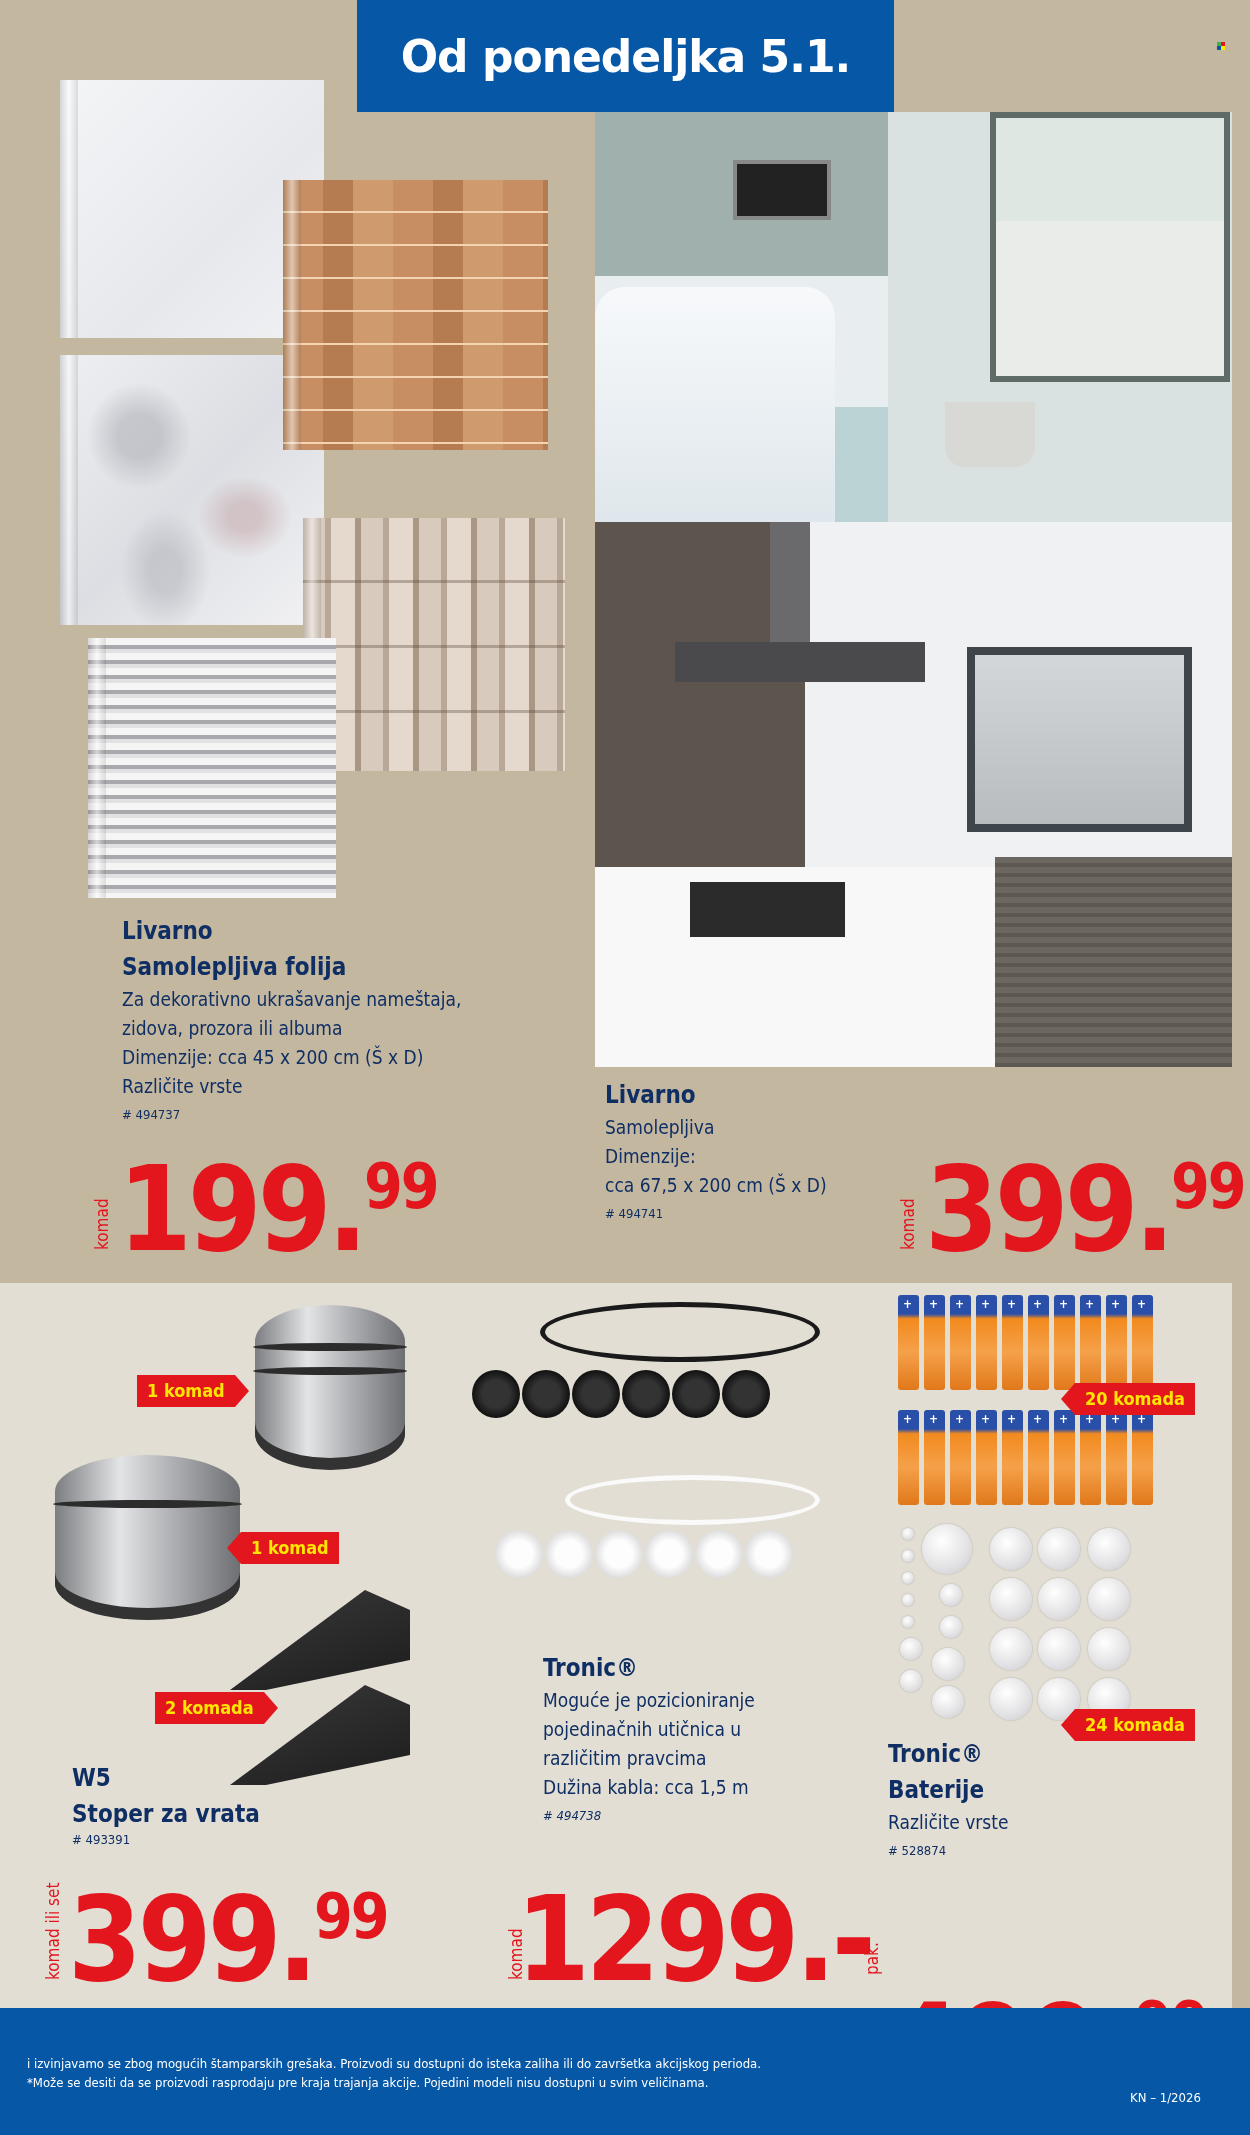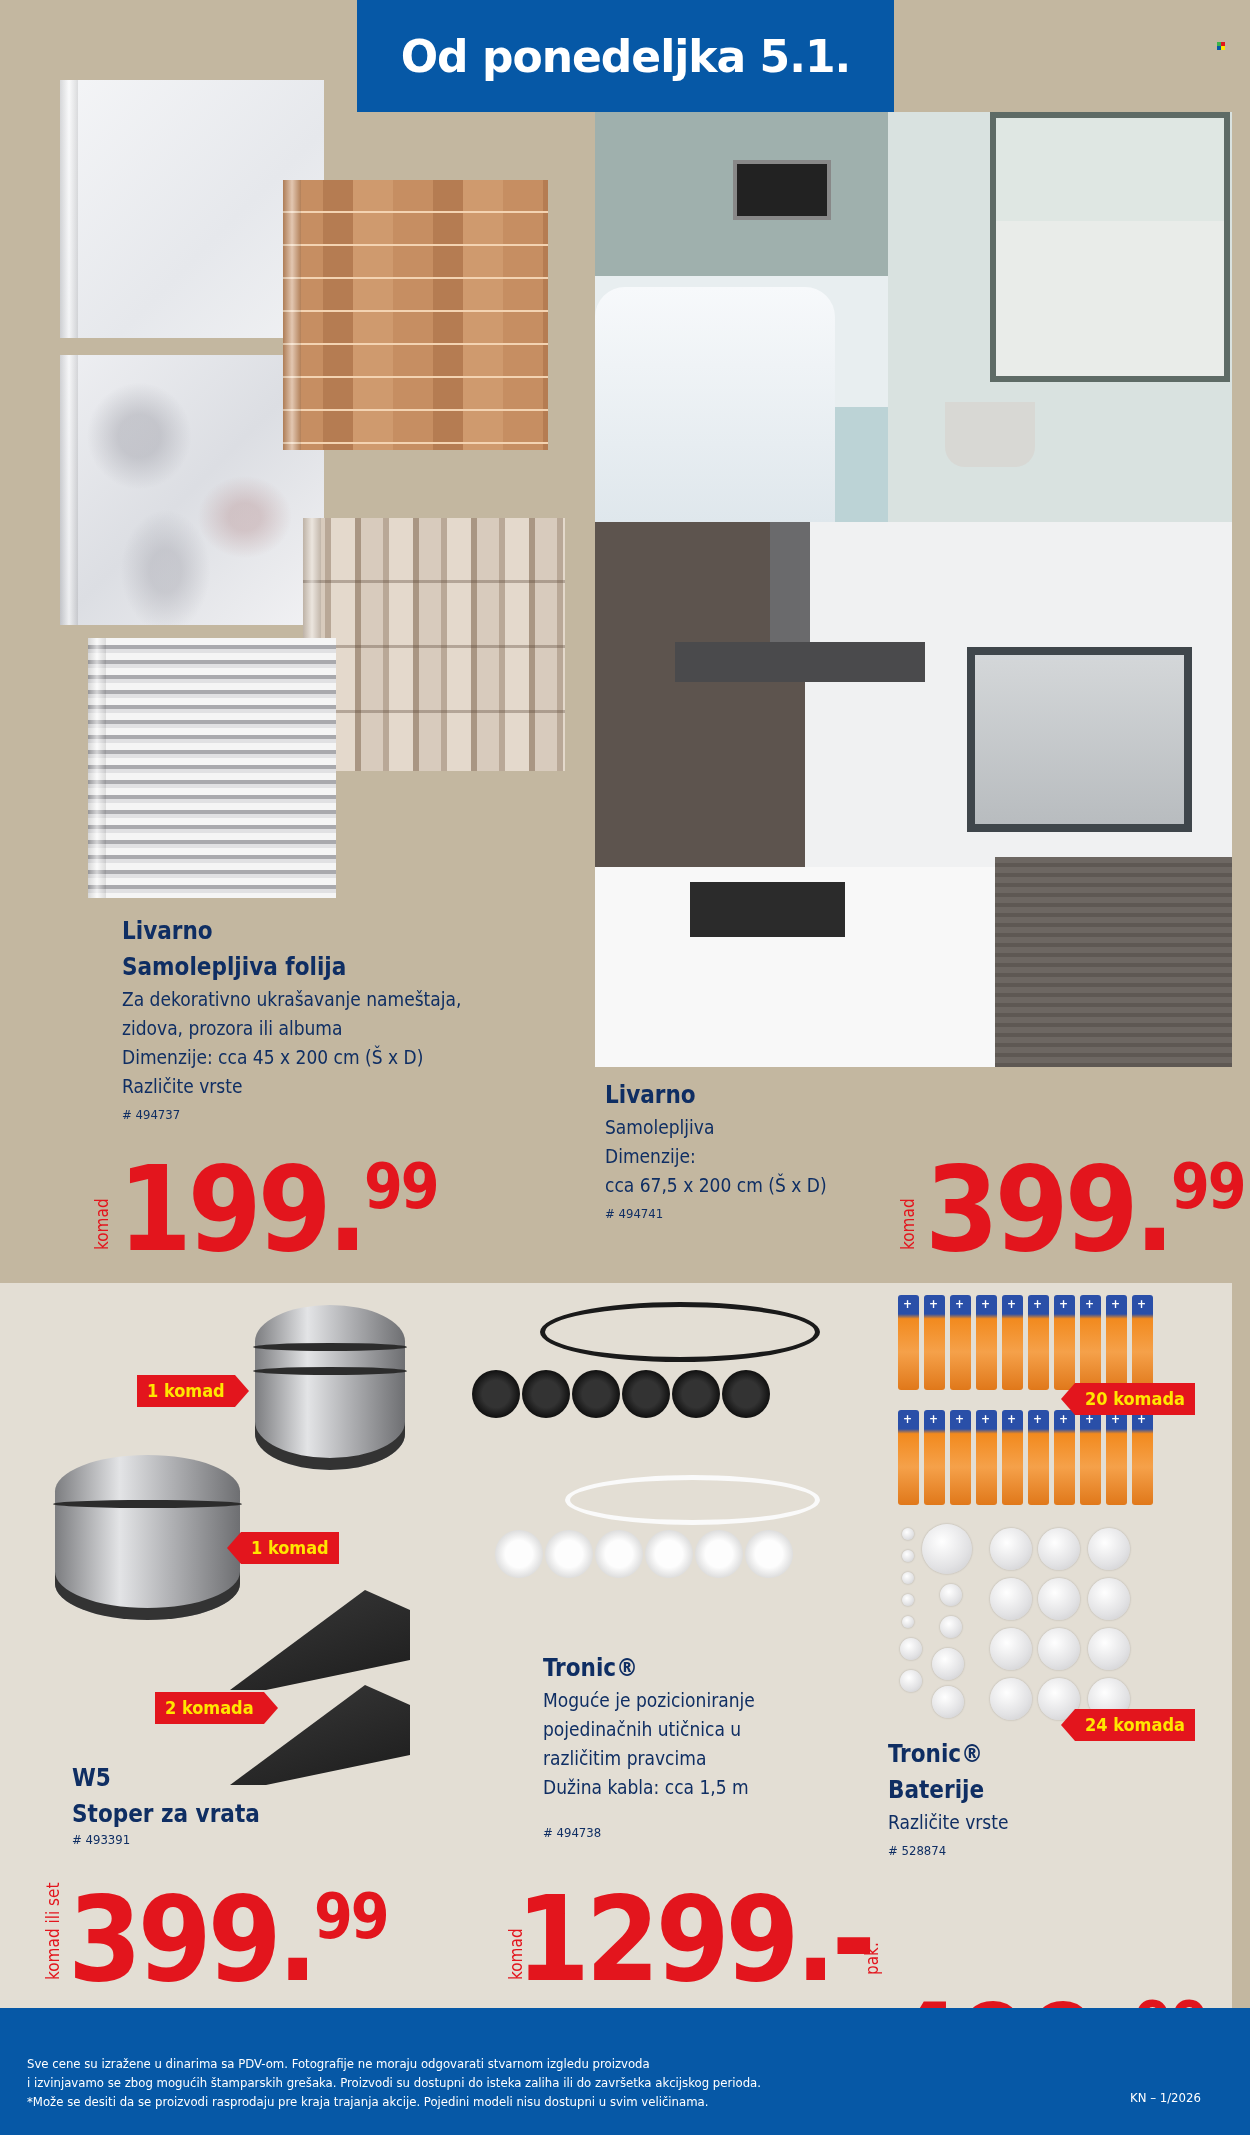--- a/index.html
+++ b/index.html
@@ -195,21 +195,21 @@
     <div class="socket"></div>
     <div class="socket"></div>
 </div>
 
 <div class="abs" style="left:543px; top:1650px; width:340px;">
   <div class="title">Tronic®</div>
   <div class="desc">Moguće je pozicioniranje</div>
   <div class="desc">pojedinačnih utičnica u</div>
   <div class="desc">različitim pravcima</div>
   <div class="desc">Dužina kabla: cca 1,5 m</div>
-  <div class="sku" style="margin-top:23px;"># 494738</div>
+  <div class="sku" style="margin-top:6px;font-style:italic;"># 494738</div>
 </div>
 <div class="abs unit" style="left:506px; top:1980px;">komad</div>
 <div class="abs price" style="left:516px; top:1880px;">
   <span class="big">1299.</span><span class="big">-</span>
 </div>
 
 <div class="abs" style="left:898px; top:1295px;">
   <div class="batt-row">
       <div class="batt"></div>
       <div class="batt"></div>
@@ -271,18 +271,17 @@
   <div class="desc">Različite vrste</div>
   <div class="sku" style="margin-top:6px;"># 528874</div>
 </div>
 <div class="abs unit" style="left:862px; top:1975px;">pak.</div>
 <div class="abs price" style="left:888px; top:1988px;">
   <span class="big">499.</span><span class="cents">99</span>
 </div>
 
 <div class="abs footer">
   <div class="legal">
-    <div>Sve cene su izražene u dinarima sa PDV-om. Fotografije ne moraju odgovarati stvarnom izgledu proizvoda</div>
     <div>i izvinjavamo se zbog mogućih štamparskih grešaka. Proizvodi su dostupni do isteka zaliha ili do završetka akcijskog perioda.</div>
     <div>*Može se desiti da se proizvodi rasprodaju pre kraja trajanja akcije. Pojedini modeli nisu dostupni u svim veličinama.</div>
   </div>
   <div class="code">KN – 1/2026</div>
 </div>
 
 </body></html>

